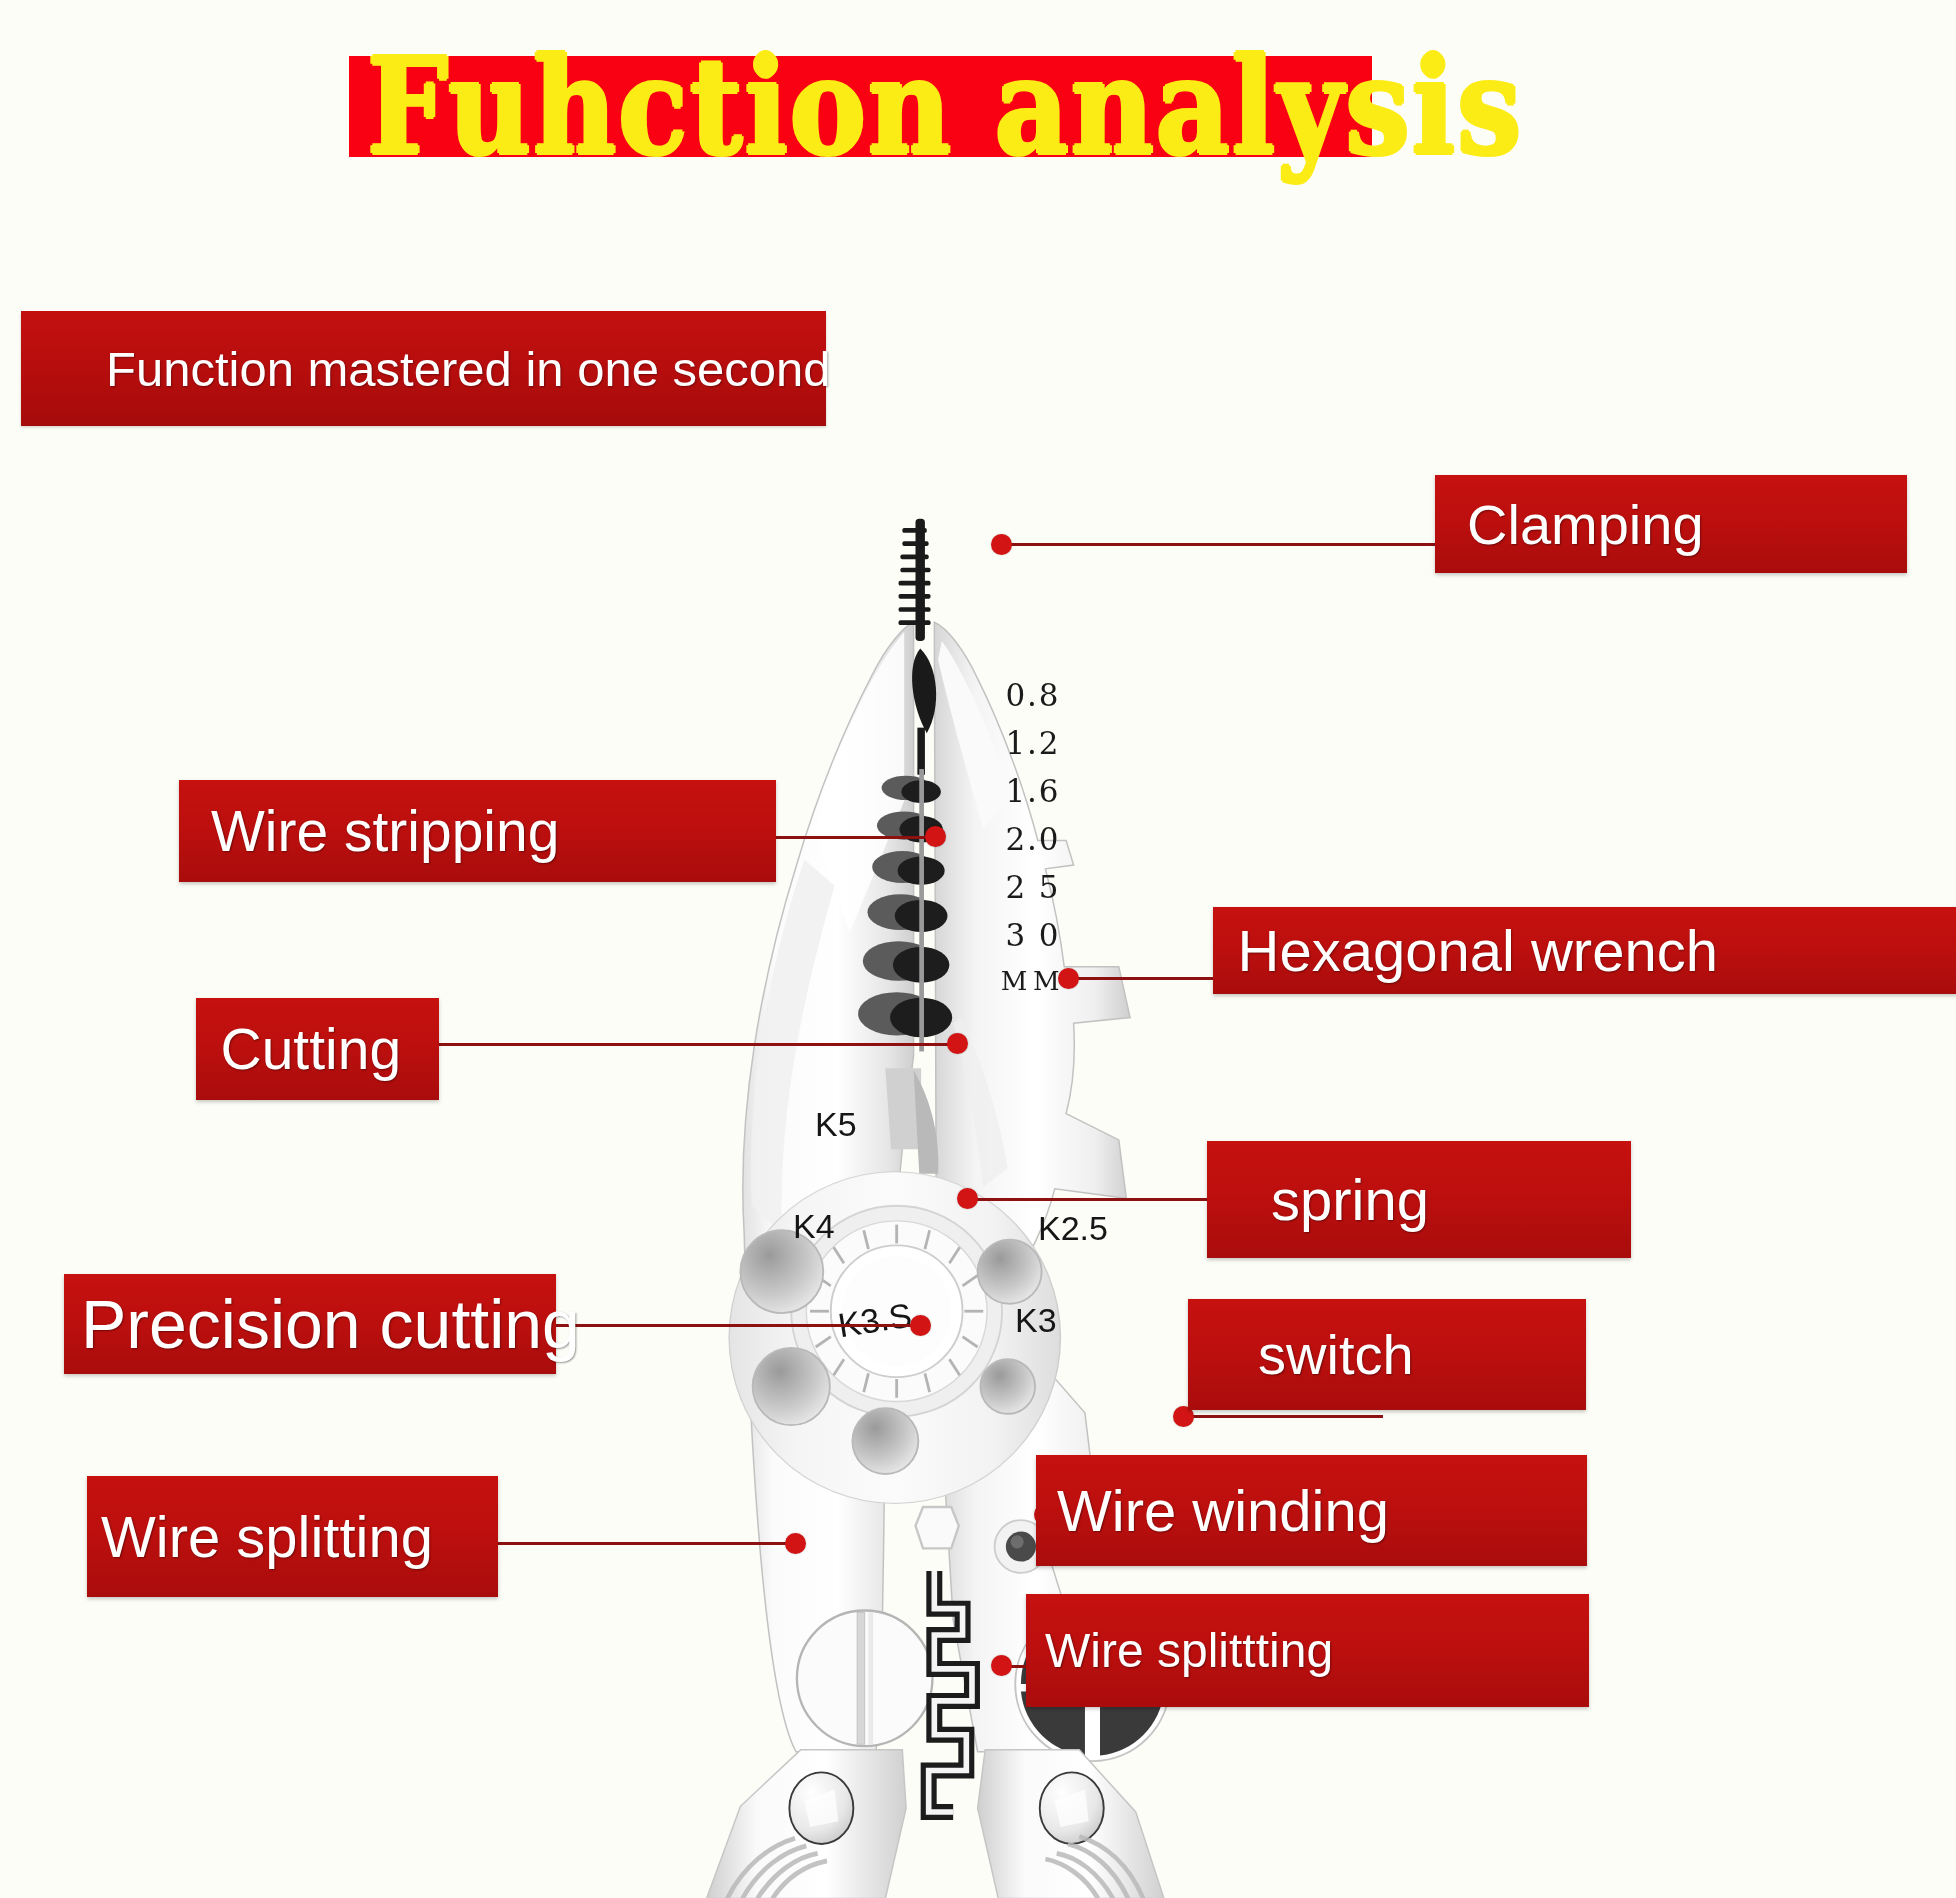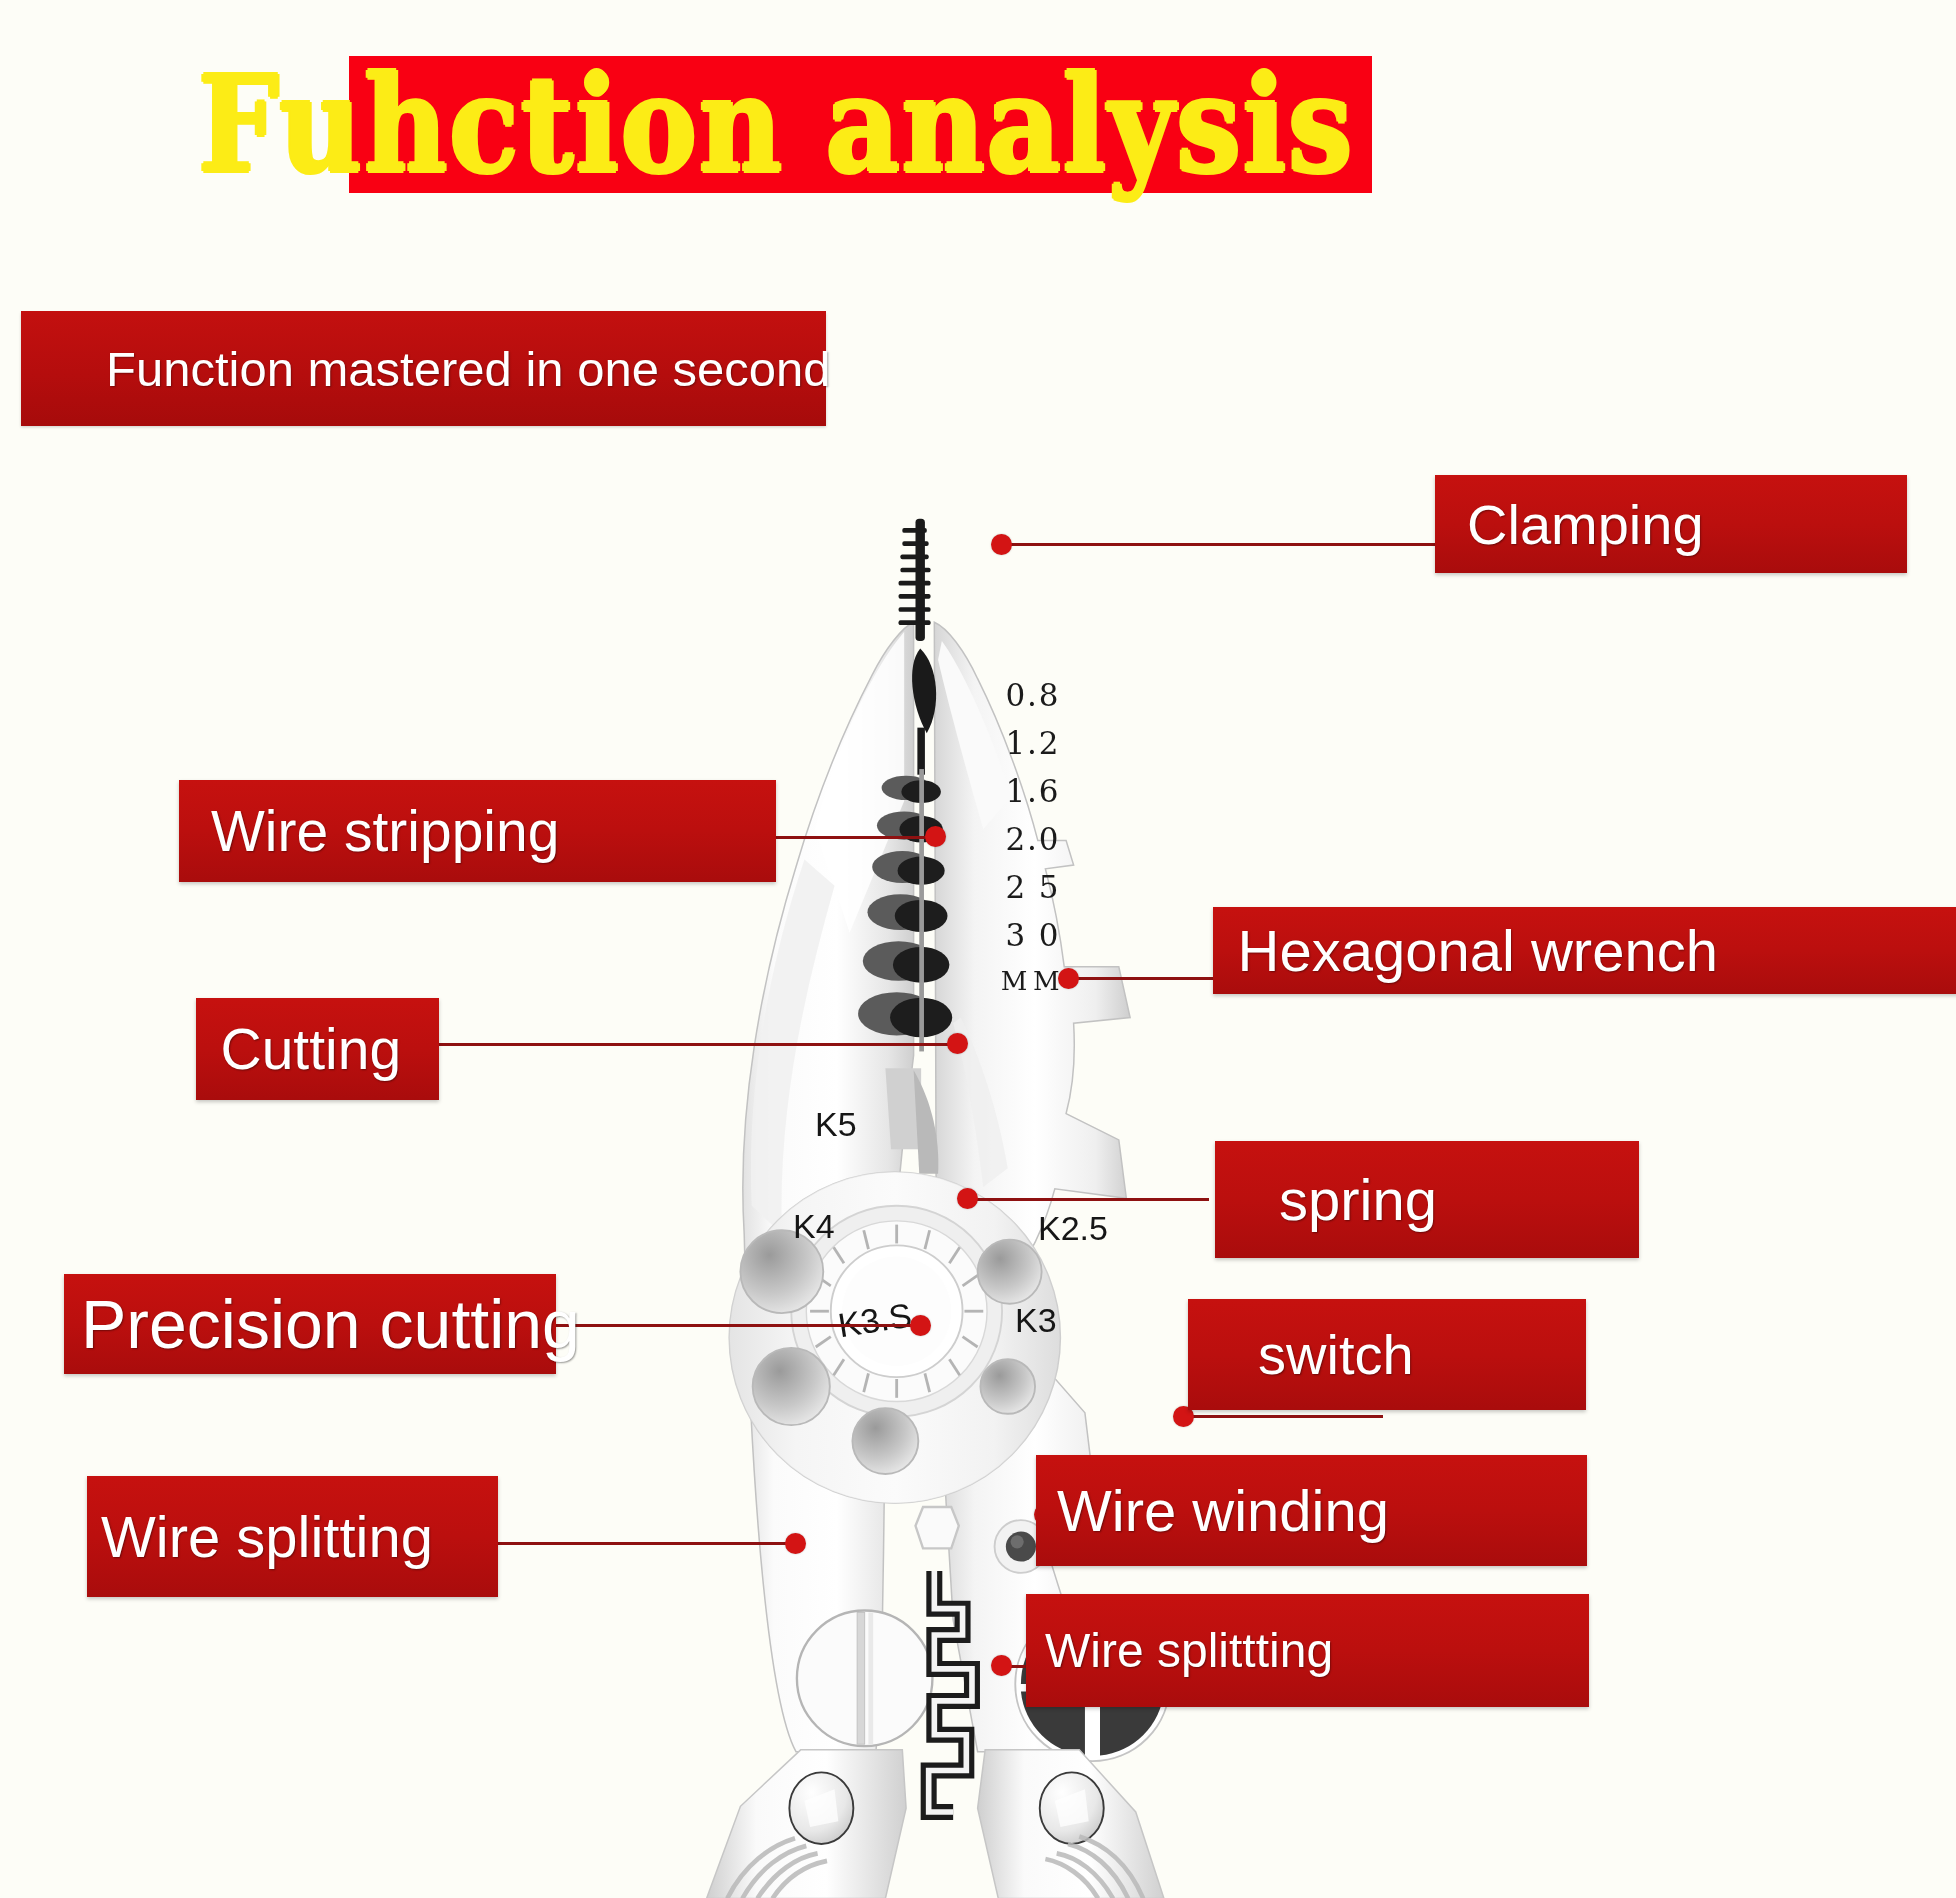--- a/index.html
+++ b/index.html
@@ -7,23 +7,23 @@
     width:1957px;height:1898px;
     background:#fdfdf7;
     font-family:"Liberation Sans", sans-serif;
     overflow:hidden;
     position:relative;
   }
   #stage{position:absolute;inset:0;}
 
   
   .title-banner{
-    position:absolute;left:349px;top:56px;width:1023px;height:137px;
+    position:absolute;left:349px;top:56px;width:1023px;height:101px;
     background:#f90013;
-    display:flex;align-items:center;justify-content:flex-end;
+    display:flex;align-items:center;justify-content:flex-start;
   }
   .title-text{
     font-family:"DejaVu Serif", serif;
     font-weight:700;
     font-size:118px;
     line-height:1;
     color:#fcec16;
     letter-spacing:1.9px;
     white-space:nowrap;
     transform:scaleY(1.12) scaleX(.97);
@@ -362,21 +362,21 @@
   </div>
 
   <div class="lbl" style="left:1213px;top:907px;width:733px;height:87px;font-size:58px;padding-left:24.5px;">
     <span>Hexagonal wrench</span>
   </div>
 
   <div class="lbl" style="left:196px;top:998px;width:218px;height:102px;font-size:57px;padding-left:24.5px;">
     <span>Cutting</span>
   </div>
 
-  <div class="lbl" style="left:1207px;top:1141px;width:360px;height:117px;font-size:58px;padding-left:64px;margin-left:8px;">
+  <div class="lbl" style="left:1207px;top:1141px;width:360px;height:117px;font-size:58px;padding-left:64px;">
     <span>spring</span>
   </div>
 
   <div class="lbl" style="left:64px;top:1274px;width:475px;height:100px;font-size:68px;padding-left:17px;">
     <span>Precision cutting</span>
   </div>
 
   <div class="lbl" style="left:1188px;top:1299px;width:328px;height:111px;font-size:56px;padding-left:70px;">
     <span>switch</span>
   </div>

